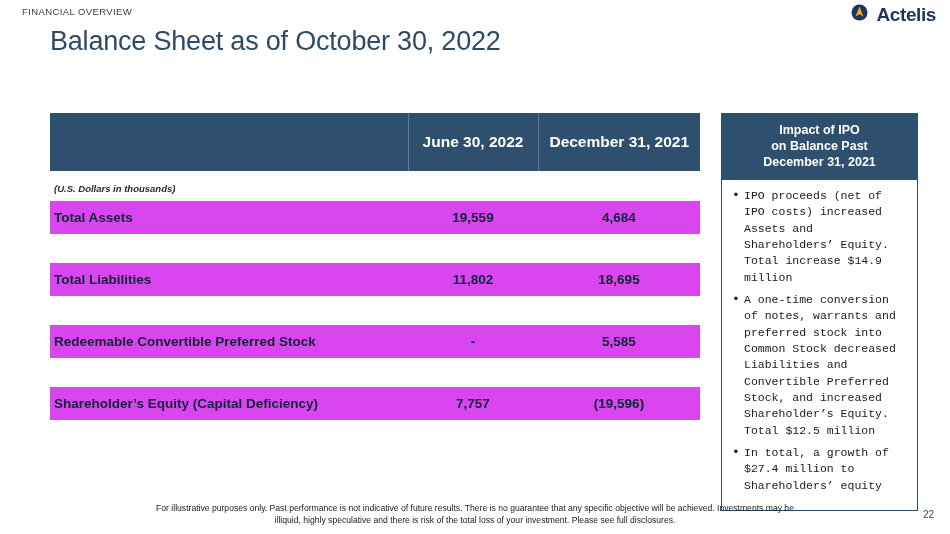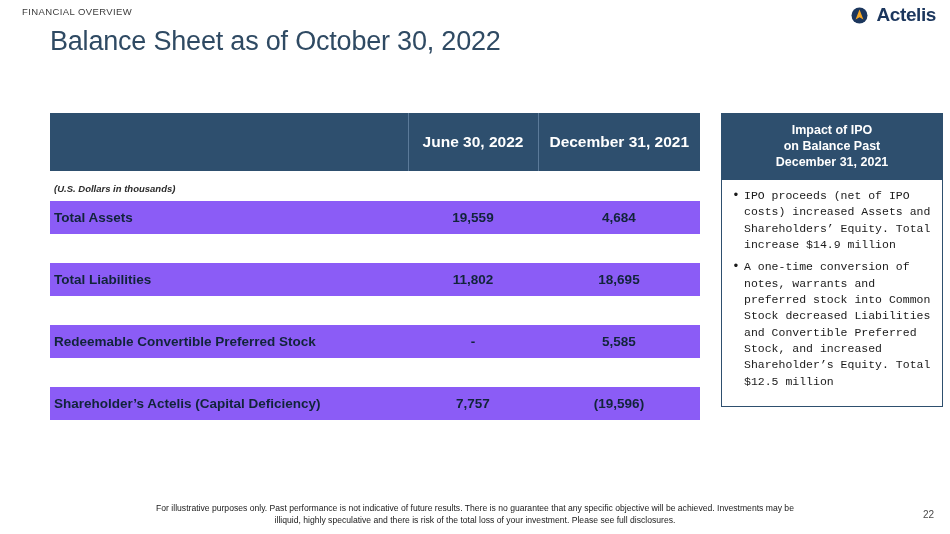--- a/index.html
+++ b/index.html
@@ -27,21 +27,21 @@
     font-size: 9.5px;
     letter-spacing: 0.4px;
     color: #3c3c3c;
     font-family: "Liberation Sans", sans-serif;
   }
   .logo {
     position: absolute;
     right: 14px;
     top: 4px;
     display: flex;
-    align-items: center;
+    align-items: flex-start;
     gap: 8px;
   }
   .logo-mark {
     position: relative;
     width: 17px;
     height: 17px;
   }
   .logo-text {
     font-size: 19px;
     font-weight: bold;
@@ -104,21 +104,21 @@
   }
   .units-row td {
     font-size: 9.5px;
     font-style: italic;
     font-weight: bold;
     color: #2b2b2b;
     padding: 6px 0 2px 4px;
     height: 22px;
   }
   tr.data-row td {
-    background: #8b5cf6;
+    background: #d946ef;
     font-size: 13.5px;
     font-weight: bold;
     color: #11243a;
     height: 33px;
     padding: 0 6px;
   }
   tr.data-row td.label {
     padding-left: 4px;
     text-align: left;
   }
@@ -131,21 +131,21 @@
   }
   col.c1 { width: 358px; }
   col.c2 { width: 130px; }
   col.c3 { width: 162px; }
 
   
   .callout {
     position: absolute;
     left: 721px;
     top: 113px;
-    width: 222px;
+    width: 197px;
     border: 1px solid #2e4f6e;
     box-sizing: border-box;
     background: #ffffff;
   }
   .callout-head {
     background: #2e4f6e;
     color: #ffffff;
     font-size: 12.5px;
     font-weight: bold;
     text-align: center;
@@ -264,38 +264,39 @@
           <td class="num">-</td>
           <td class="num">5,585</td>
         </tr>
         <tr class="spacer">
             <td></td>
             <td></td>
             <td></td>
           </tr>
 
         <tr class="data-row">
-          <td class="label">Shareholder’s Actelis (Capital Deficiency)</td>
+          <td class="label">Shareholder’s Equity (Capital Deficiency)</td>
           <td class="num">7,757</td>
           <td class="num">(19,596)</td>
         </tr>
       </tbody>
     </table>
   </div>
 
   <div class="callout">
     <div class="callout-head">
       <div>Impact of IPO</div>
       <div>on Balance Past</div>
       <div>December 31, 2021</div>
     </div>
     <div class="callout-body">
       <ul>
         <li>IPO proceeds (net of IPO costs) increased Assets and Shareholders’ Equity. Total increase $14.9 million</li>
         <li>A one-time conversion of notes,  warrants and preferred stock into Common Stock decreased Liabilities and Convertible Preferred Stock, and increased Shareholder’s Equity.  Total  $12.5 million</li>
+        <li>In total, a growth of $27.4 million to Shareholders’ equity</li>
       </ul>
     </div>
   </div>
 
   <div class="disclaimer">For illustrative purposes only. Past performance is not indicative of future results.  There is no guarantee that any specific objective will be achieved.  Investments may be illiquid, highly speculative and there is risk of the total loss of your investment.  Please see full disclosures.</div>
   <div class="page-num">22</div>
 
 </div>
 
 </body></html>

